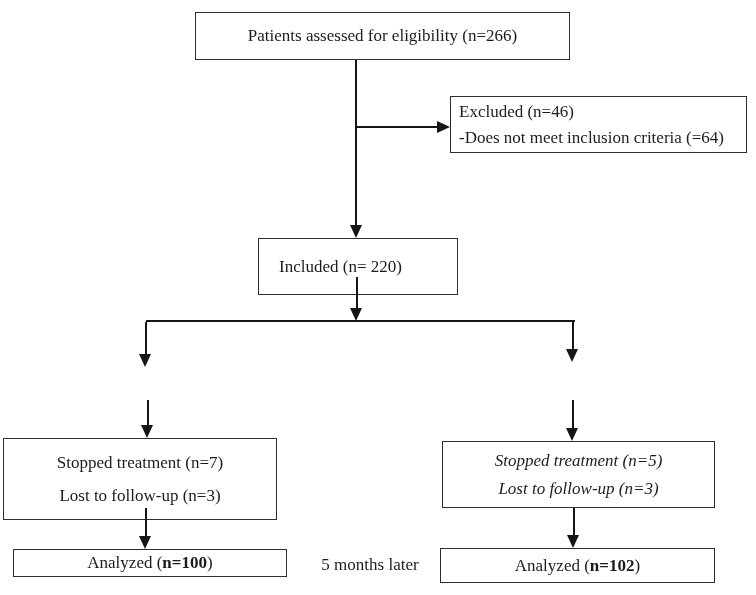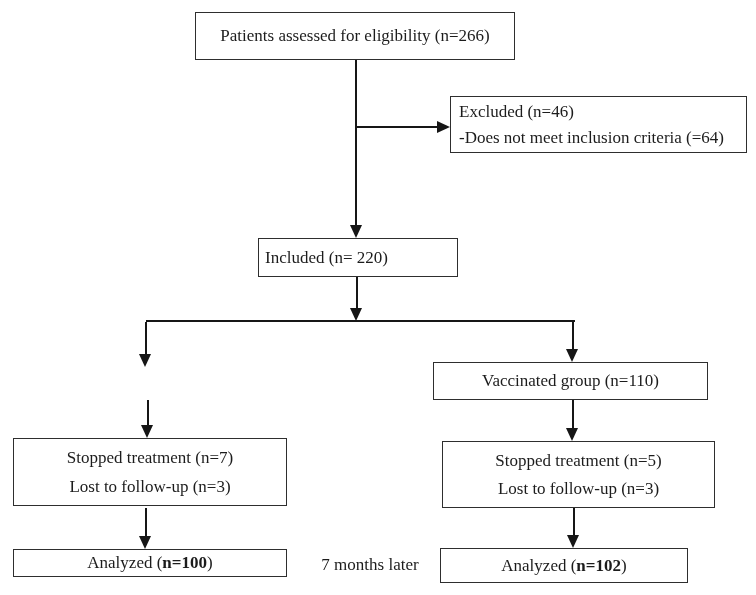--- a/index.html
+++ b/index.html
@@ -32,29 +32,29 @@
   }
   .box.left-text { justify-content: flex-start; text-align: right; }
   .box.two-line {
     flex-direction: column;
     justify-content: space-evenly;
     align-items: center;
   }
   .box.two-line.left-text { align-items: flex-start; }
 
   
-  .b-elig  { left:195px; top:12px;  width:320px; height:48px; }
+  .b-elig  { left:195px; top:12px;  width:375px; height:48px; }
   .b-excl  { left:450px; top:96px;  width:297px; height:57px; padding-left:8px; }
-  .b-incl  { left:258px; top:238px; width:200px; height:39px; padding-left:6px; }
+  .b-incl  { left:258px; top:238px; width:200px; height:57px; padding-left:20px; }
   .b-unvac { left:10px;  top:367px; width:278px; height:33px; }
   .b-vac   { left:433px; top:362px; width:275px; height:38px; }
-  .b-stopL { left:13px;  top:438px; width:274px; height:68px; }
-  .b-stopR { left:442px; top:441px; width:273px; height:67px; }
+  .b-stopL { left:3px;  top:438px; width:274px; height:82px; }
+  .b-stopR { left:442px; top:441px; width:273px; height:67px;font-style:italic; }
   .b-anaL  { left:13px;  top:549px; width:274px; height:28px; }
-  .b-anaR  { left:440px; top:548px; width:248px; height:35px; }
+  .b-anaR  { left:440px; top:548px; width:275px; height:35px; }
 
   .free-label {
     position: absolute;
     left: 300px; top: 555px; width: 140px;
     text-align: center;
   }
 
   
   .vline, .hline { position: absolute; background: var(--line); }
   .vline { width: 2px; }
@@ -105,43 +105,40 @@
   <div class="box b-excl two-line left-text">
     <span>Excluded (n=46)</span>
     <span>-Does not meet inclusion criteria (=64)</span>
   </div>
 
   <div class="box b-incl left-text">
     <span>Included (n= 220)</span>
   </div>
 
 
-  <div class="box b-vac">
-    <span>Vaccinated group (n=110)</span>
-  </div>
 
   <div class="box b-stopL two-line">
     <span>Stopped treatment (n=7)</span>
     <span>Lost to follow-up (n=3)</span>
   </div>
 
   <div class="box b-stopR two-line">
     <span>Stopped treatment (n=5)</span>
     <span>Lost to follow-up (n=3)</span>
   </div>
 
   <div class="box b-anaL">
     <span><span>Analyzed (</span><b>n=100</b><span>)</span></span>
   </div>
 
   <div class="box b-anaR">
     <span><span>Analyzed (</span><b>n=102</b><span>)</span></span>
   </div>
 
-  <div class="free-label">7 months later</div>
+  <div class="free-label">5 months later</div>
 
   <div class="vline v-elig"></div>
   <div class="hline h-excl"></div>
   <div class="arrow-right a-excl"></div>
   <div class="arrow-down a-incl"></div>
 
   <div class="vline v-incl"></div>
   <div class="arrow-down a-split"></div>
   <div class="hline h-split"></div>
 

